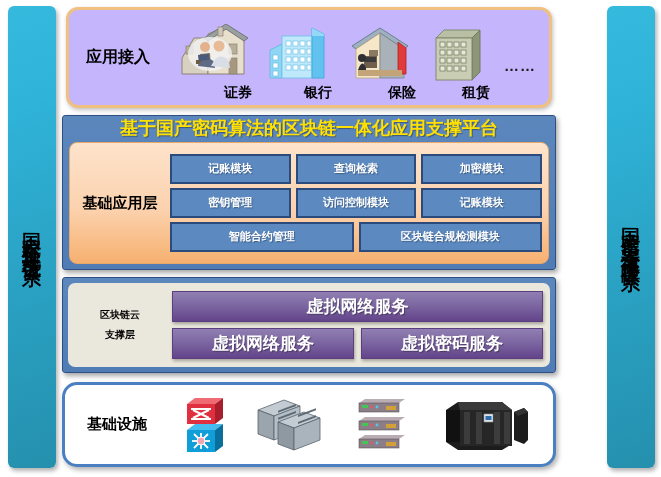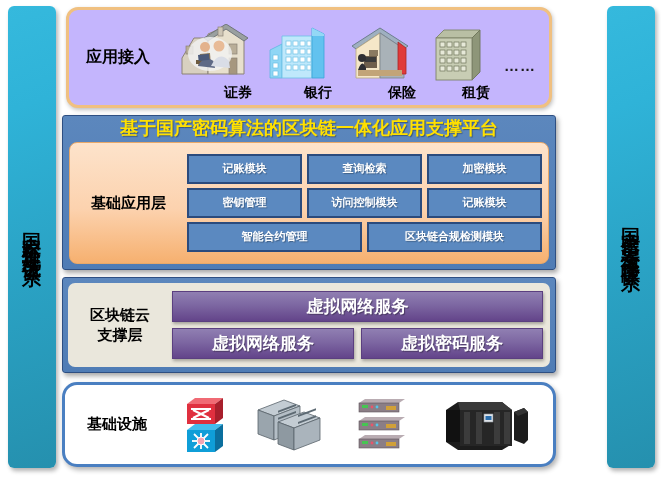--- a/index.html
+++ b/index.html
@@ -128,21 +128,21 @@
     top: 26px;
     right: 6px;
     bottom: 5px;
     background: linear-gradient(180deg,#fde3cb 0%, #fcd2ae 55%, #f6b06f 100%);
     border: 1px solid #e8a869;
     border-radius: 8px;
     display: flex;
     align-items: center;
     box-sizing: border-box;
   }
-  .app-layer .row-label { width: 117px; text-align: center; flex: none; font-size: 15px; }
+  .app-layer .row-label { width: 100px; text-align: center; flex: none; font-size: 15px; }
   .mod-grid {
     flex: 1;
     display: flex;
     flex-direction: column;
     gap: 4px;
     padding: 5px 6px 5px 0;
   }
   .mod-row { display: flex; gap: 5px; }
   .mod {
     background: #5b89c0;
@@ -180,21 +180,21 @@
   .cloud-inner {
     width: 100%;
     height: 100%;
     background: #eae7dc;
     border-radius: 7px;
     display: flex;
     align-items: center;
     box-sizing: border-box;
   }
   .cloud-inner .row-label {
-    width: 104px; text-align: center; flex: none; font-size: 15px; line-height: 20px;
+    width: 104px; text-align: center; flex: none; font-size: 10px; line-height: 20px;
   }
   .svc-grid {
     flex: 1;
     display: flex;
     flex-direction: column;
     gap: 6px;
     padding: 5px 7px 5px 0;
   }
   .svc-row { display: flex; gap: 7px; }
   .svc {

